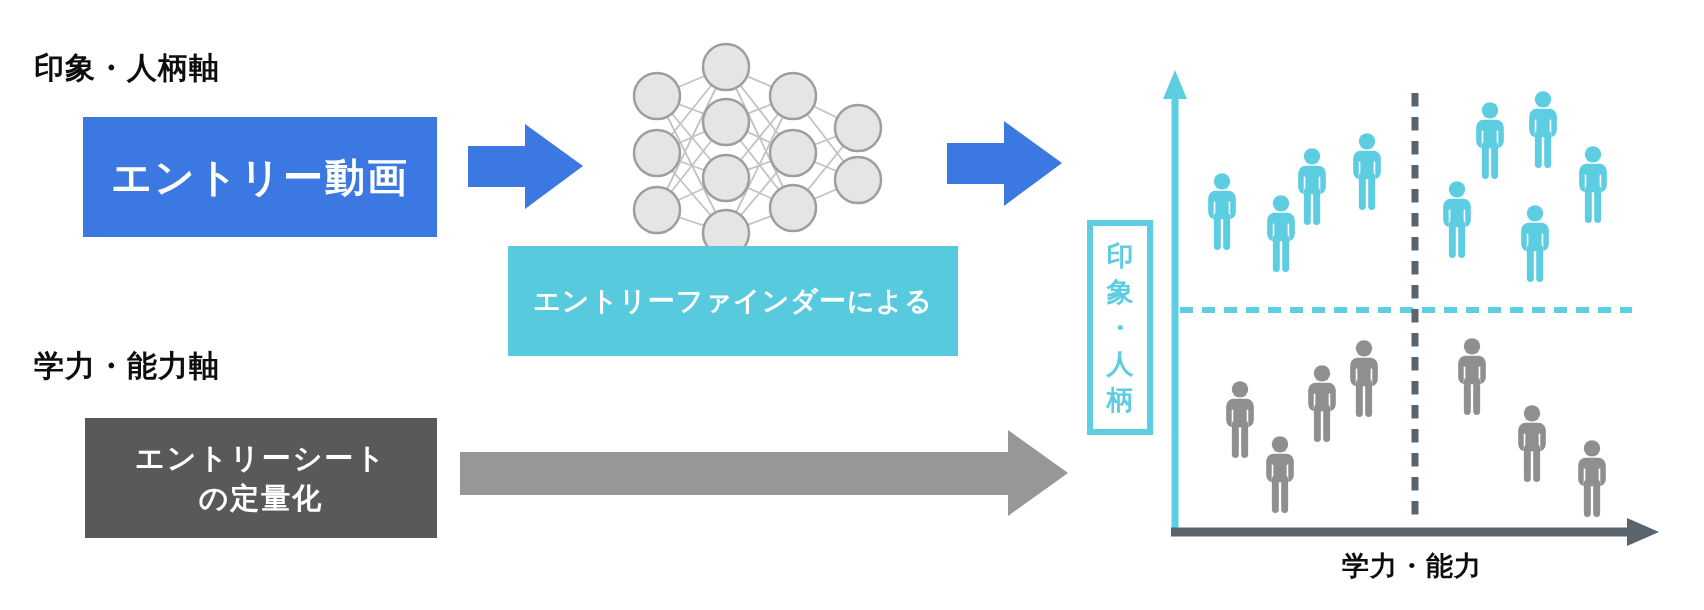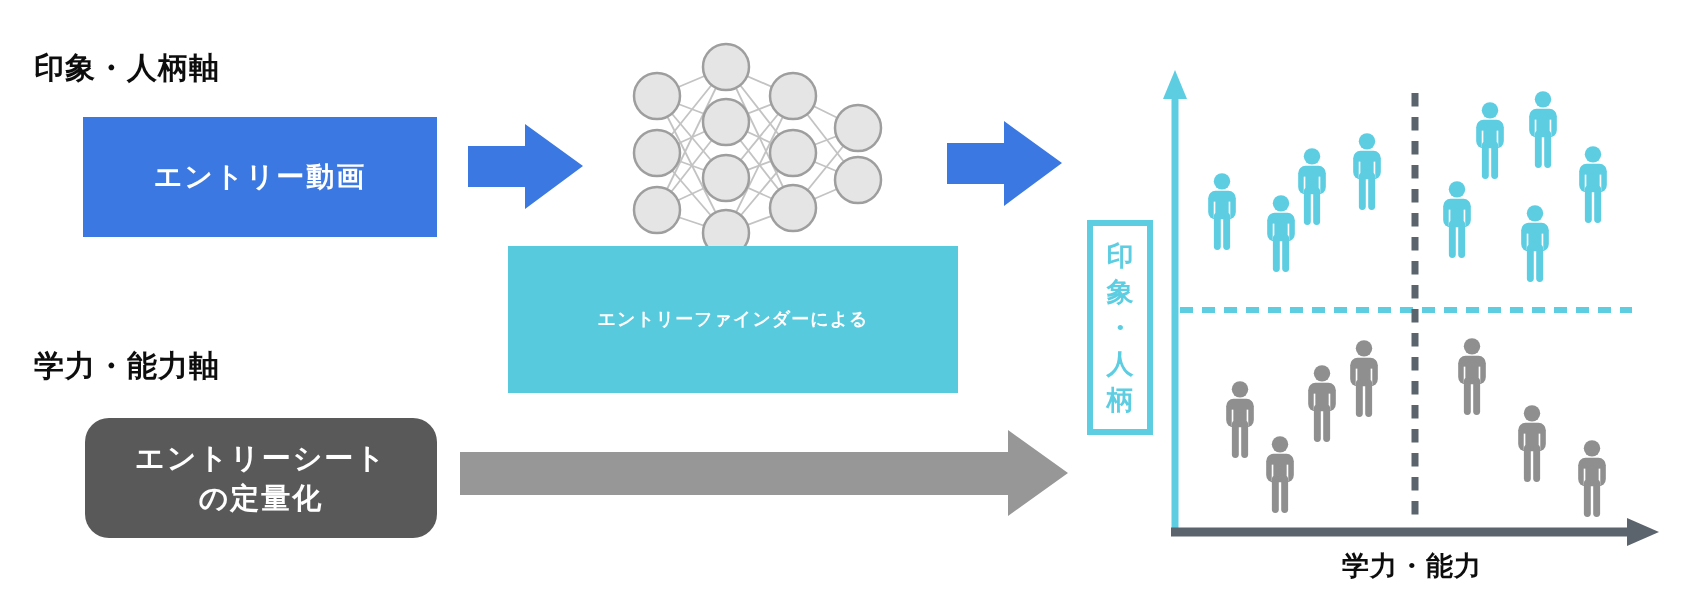--- a/index.html
+++ b/index.html
@@ -11,23 +11,23 @@
   html,body{margin:0;padding:0;background:#fff;}
   body{font-family:"Liberation Sans","DejaVu Sans",sans-serif;}
   .canvas{position:relative;width:1704px;height:610px;background:#fff;overflow:hidden;}
 
   .heading{position:absolute;font-size:30px;font-weight:700;color:var(--ink);letter-spacing:1px;white-space:nowrap;}
   #heading-impression{left:34px;top:48px;}
   #heading-ability{left:34px;top:346px;}
 
   .flowbox{position:absolute;display:flex;flex-direction:column;align-items:center;justify-content:center;
            color:#fff;font-weight:700;text-align:center;}
-  #entry-video-box{left:83px;top:117px;width:354px;height:120px;background:var(--blue);font-size:28px;letter-spacing:2px;}
-  #entry-sheet-box{left:85px;top:418px;width:352px;height:120px;background:var(--dark-gray);font-size:29px;line-height:40px;letter-spacing:2px;border-radius:24px;}
-  #quantification-box{left:508px;top:246px;width:450px;height:147px;background:var(--cyan);font-size:18px;line-height:39px;letter-spacing:1px;z-index:3;}
+  #entry-video-box{left:83px;top:117px;width:354px;height:120px;background:var(--blue);font-size:40px;letter-spacing:2px;}
+  #entry-sheet-box{left:85px;top:418px;width:352px;height:120px;background:var(--dark-gray);font-size:29px;line-height:40px;letter-spacing:2px;}
+  #quantification-box{left:508px;top:246px;width:450px;height:110px;background:var(--cyan);font-size:27px;line-height:39px;letter-spacing:1px;z-index:3;}
 
   .abs{position:absolute;}
   #nn-svg{left:630px;top:40px;z-index:2;}
   #blue-arrow-1{left:468px;top:124px;}
   #blue-arrow-2{left:947px;top:121px;}
   #gray-arrow{left:460px;top:429px;}
   #chart-svg{left:1070px;top:60px;}
 
   #y-axis-label-box{position:absolute;left:1087px;top:220px;width:66px;height:215px;box-sizing:border-box;
     border:6px solid var(--cyan-light);background:#fff;display:flex;flex-direction:column;align-items:center;justify-content:center;

